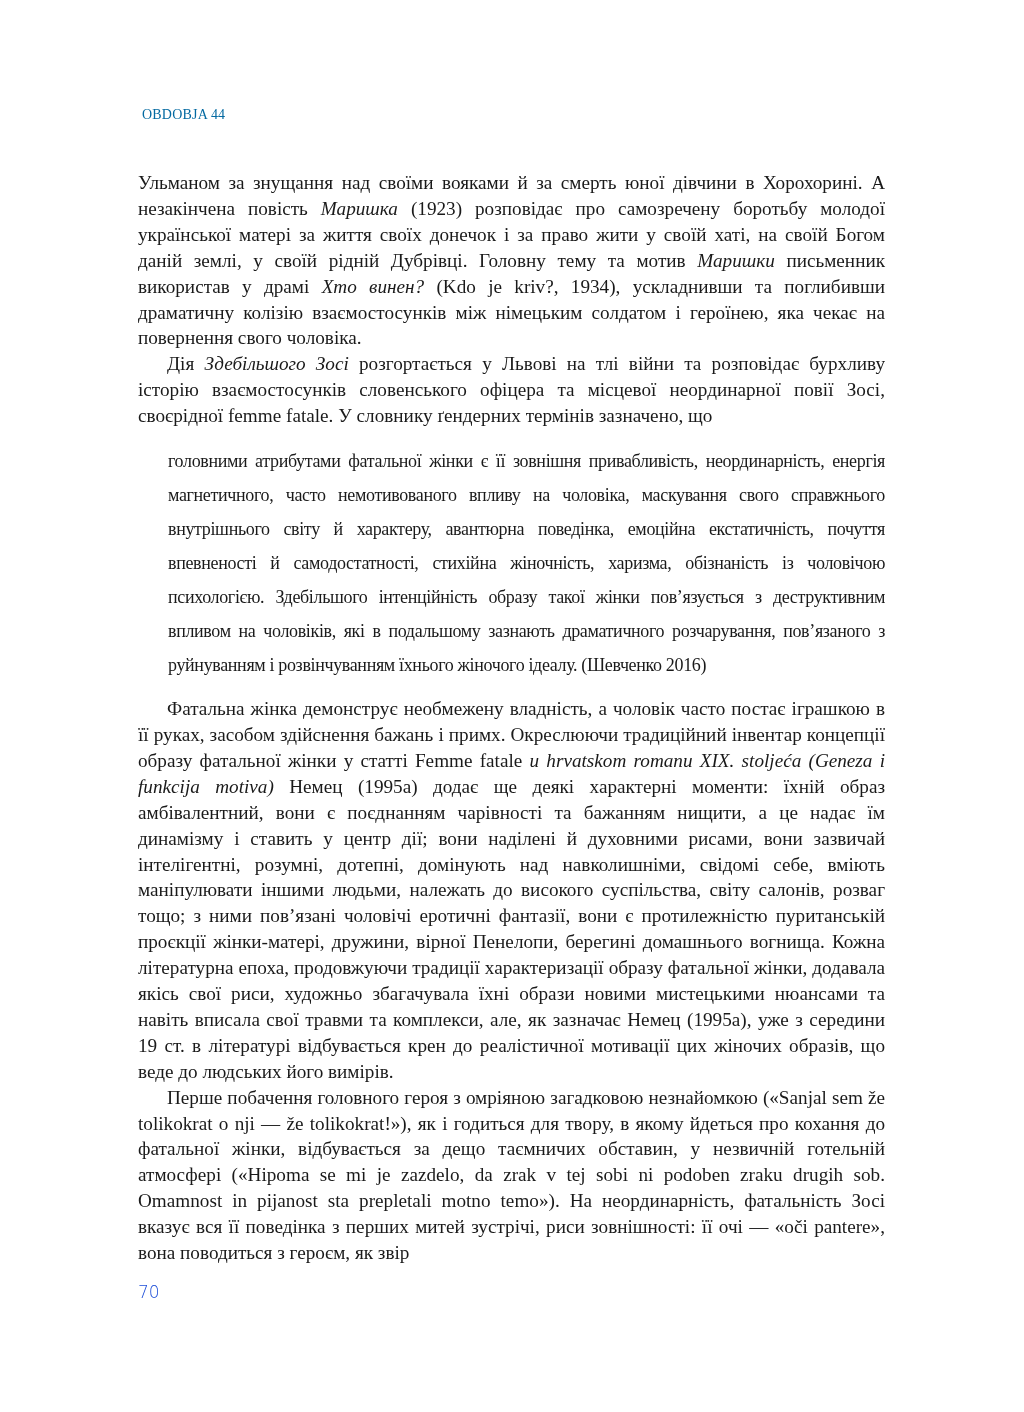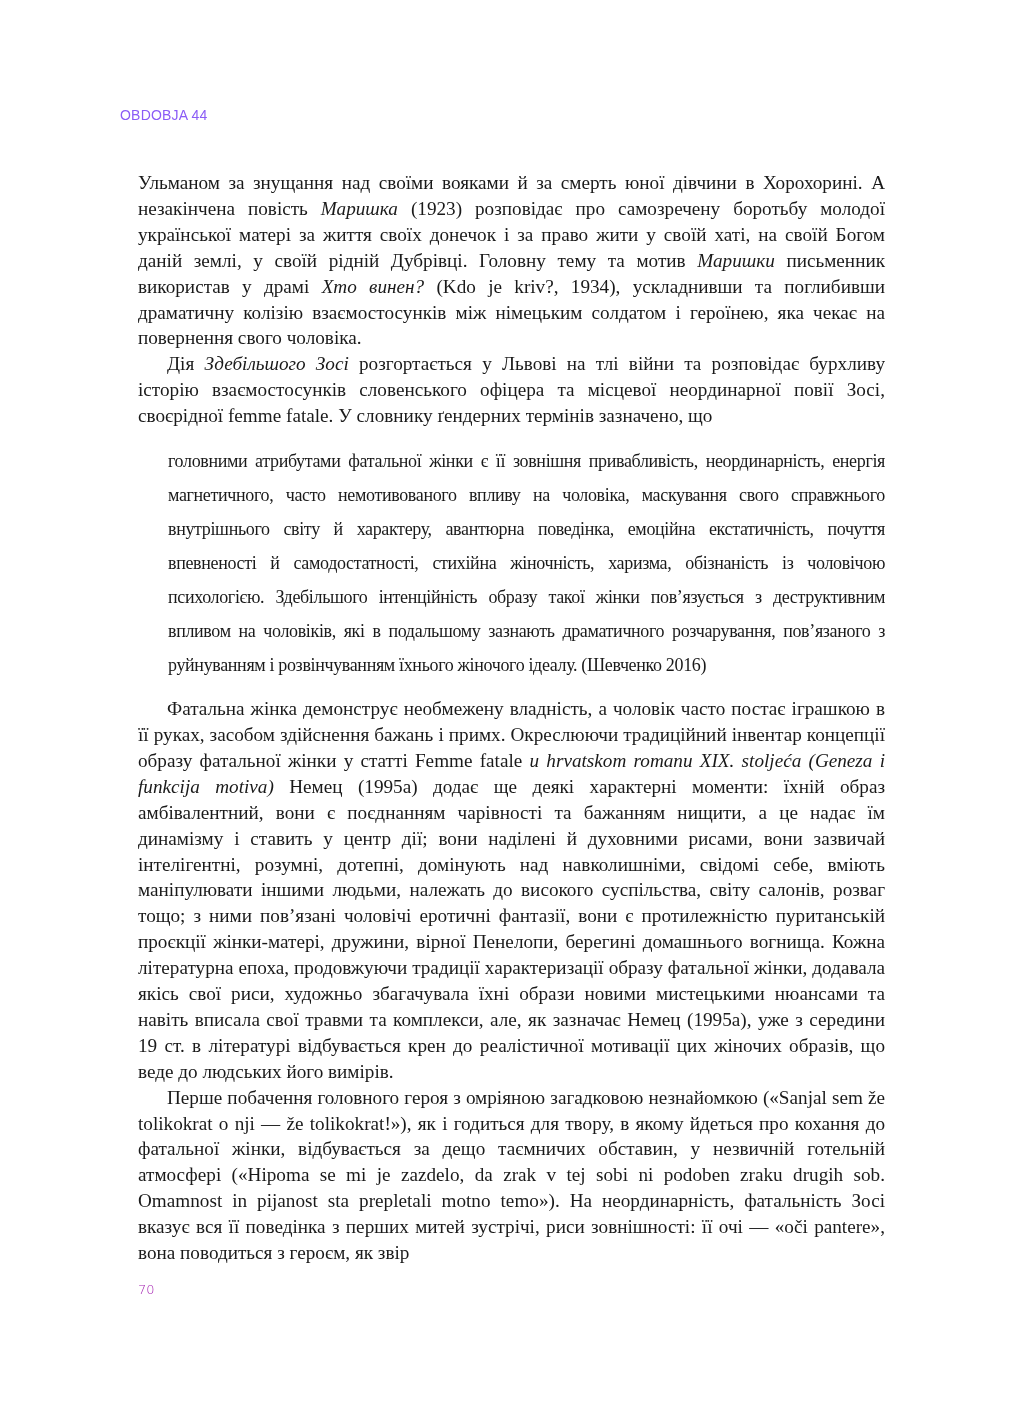--- a/index.html
+++ b/index.html
@@ -1,39 +1,39 @@
 <!DOCTYPE html>
 <html><head>
 <meta charset="utf-8">
 <style>
   html, body { margin: 0; padding: 0; background: #ffffff; }
   body { width: 1024px; height: 1412px; position: relative; overflow: hidden; }
   .page { position: absolute; left: 0; top: 0; width: 1024px; height: 1412px; background: #fff; }
   .running-head {
-    position: absolute; left: 120px; top: 107px;
-    font-family: Liberation Sans, sans-serif;
-    font-size: 14px; letter-spacing: 0.2px; color: #8b5cf6;
+    position: absolute; left: 142px; top: 107px;
+    font-family: Liberation Serif, serif;
+    font-size: 14px; letter-spacing: 0.2px; color: #0369a1;
   }
   .body-text {
     position: absolute; left: 138px; top: 170px; width: 747px;
     font-family: "Liberation Serif", "DejaVu Serif", serif;
     font-size: 19.2px; line-height: 25.9px; color: #1a1a1a;
     text-align: justify;
   }
   .body-text p { margin: 0; }
   .indent { text-indent: 29px; }
   .quote {
     margin: 15px 0 14px 30px !important;
     font-size: 18px; line-height: 34px; letter-spacing: -0.35px;
   }
   i { font-style: italic; }
   .page-number {
     position: absolute; left: 138px; top: 1282px;
     font-family: "DejaVu Sans", "Liberation Sans", sans-serif;
-    font-size: 13px; color: #a21caf; font-weight: 300;
+    font-size: 17px; color: #1d4ed8; font-weight: 300;
   }
 </style>
 </head>
 <body>
 
 <div class="page">
   <div class="running-head">OBDOBJA 44</div>
 
   <div class="body-text">
     <p><span>Ульманом за знущання над своїми вояками й за смерть юної дівчини в Хорохорині. А незакінчена повість </span><i>Маришка</i><span> (1923) розповідає про самозречену боротьбу молодої української матері за життя своїх донечок і за право жити у своїй хаті, на своїй Богом даній землі, у своїй рідній Дубрівці. Головну тему та мотив </span><i>Маришки</i><span> письменник використав у драмі </span><i>Хто винен?</i><span> (Kdo je kriv?, 1934), ускладнивши та поглибивши драматичну колізію взаємостосунків між німецьким солдатом і героїнею, яка чекає на повернення свого чоловіка.</span></p>

